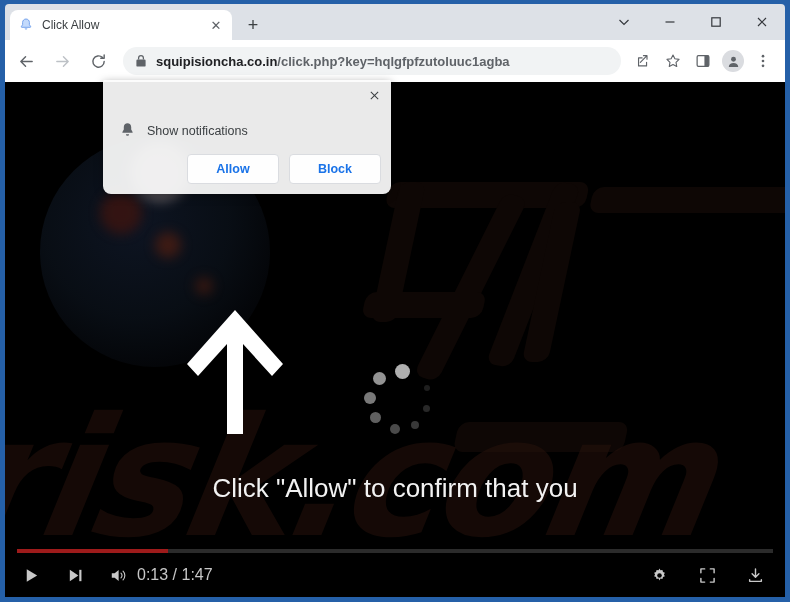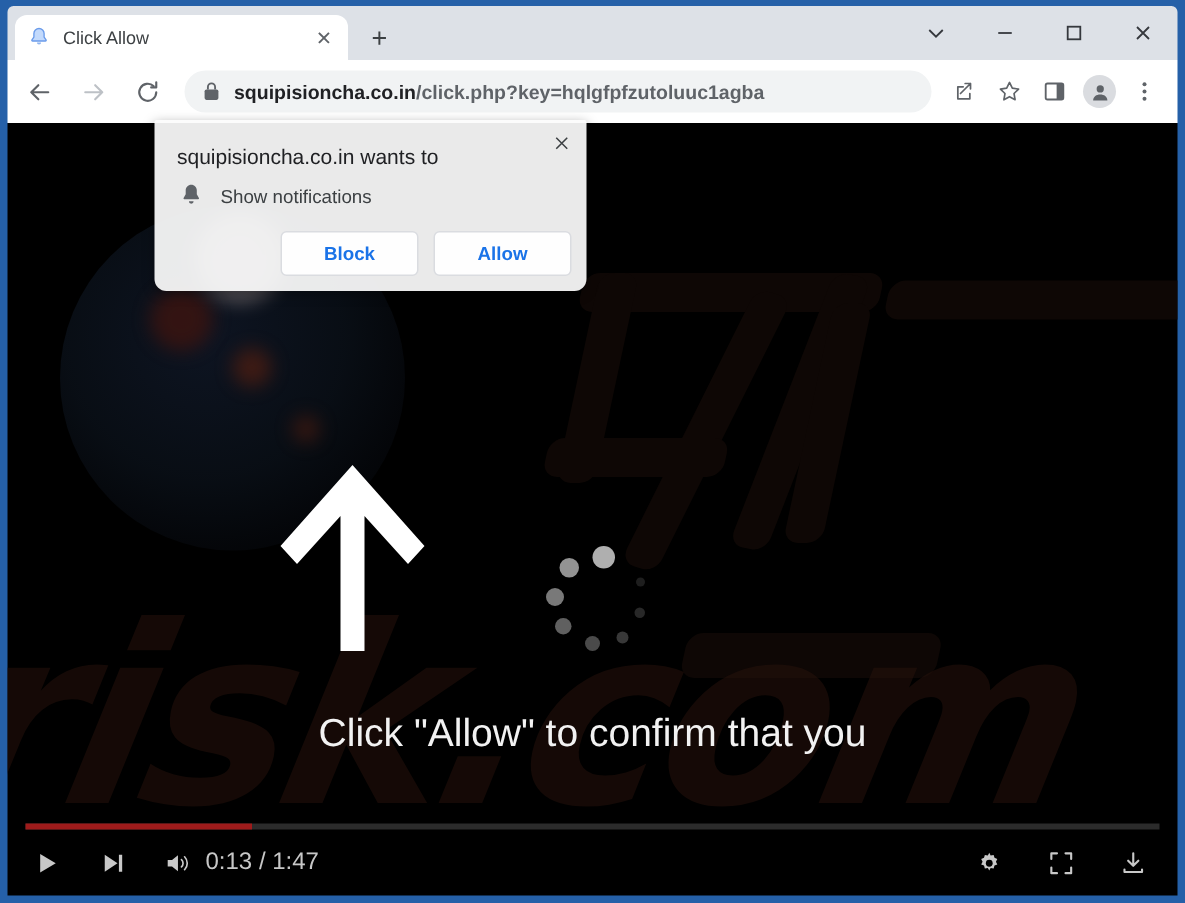--- a/index.html
+++ b/index.html
@@ -350,27 +350,26 @@
       </div>
     </div>
   </div>
 
   <div class="perm">
     <div class="perm-close">
       <svg width="11" height="11" viewBox="0 0 12 12">
           <path d="M2 2l8 8M10 2l-8 8" stroke="currentColor" stroke-width="1.1"></path>
         </svg>
     </div>
-    <div class="perm-title">squipisioncha.co.in wants to</div>
     <div class="perm-row">
       <svg class="bell" viewBox="0 0 15 16">
         <path d="M7.5 1.2c-2.1 0-3.7 1.7-3.7 3.7v2.6L2.4 10c-.2.3 0 .8.4.8h9.4c.4 0 .6-.5.4-.8l-1.4-2.5V4.9c0-2-1.6-3.7-3.7-3.7z" fill="#5f6368"></path>
         <path d="M5.9 12.2a1.6 1.6 0 0 0 3.2 0z" fill="#5f6368"></path>
       </svg>
       <span class="lbl">Show notifications</span>
     </div>
     <div class="perm-actions">
+      <div class="pbtn">Allow</div>
       <div class="pbtn">Block</div>
-      <div class="pbtn">Allow</div>
     </div>
   </div>
 
 </div>
 
 </body></html>

